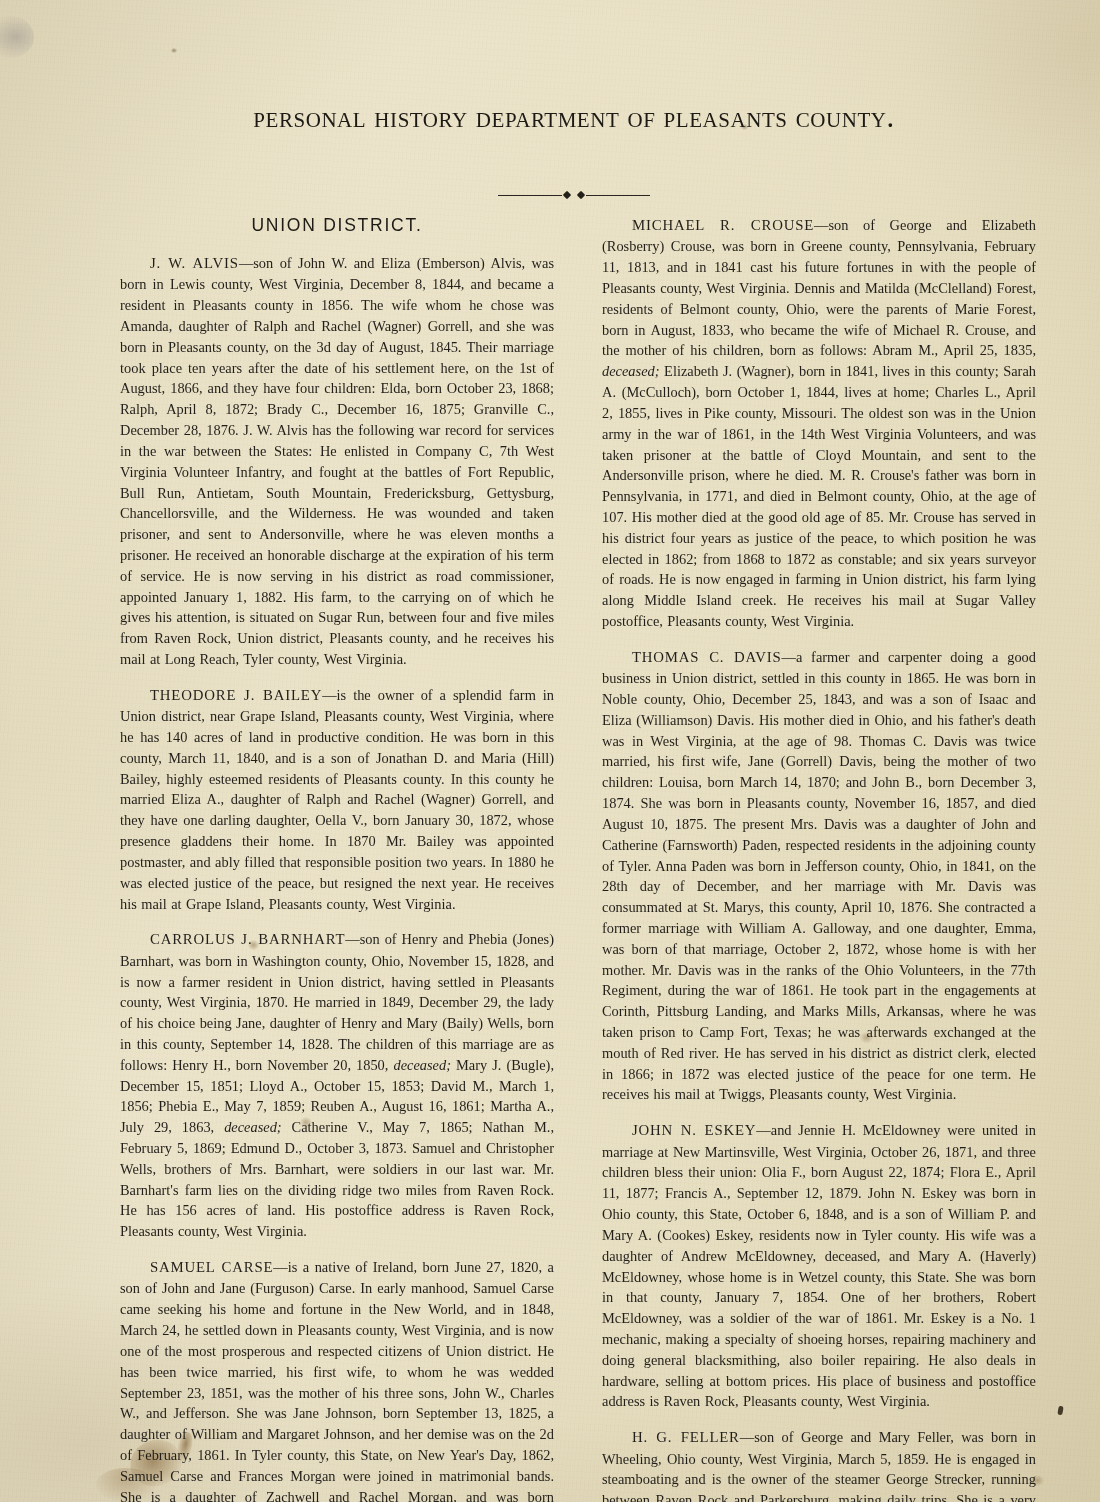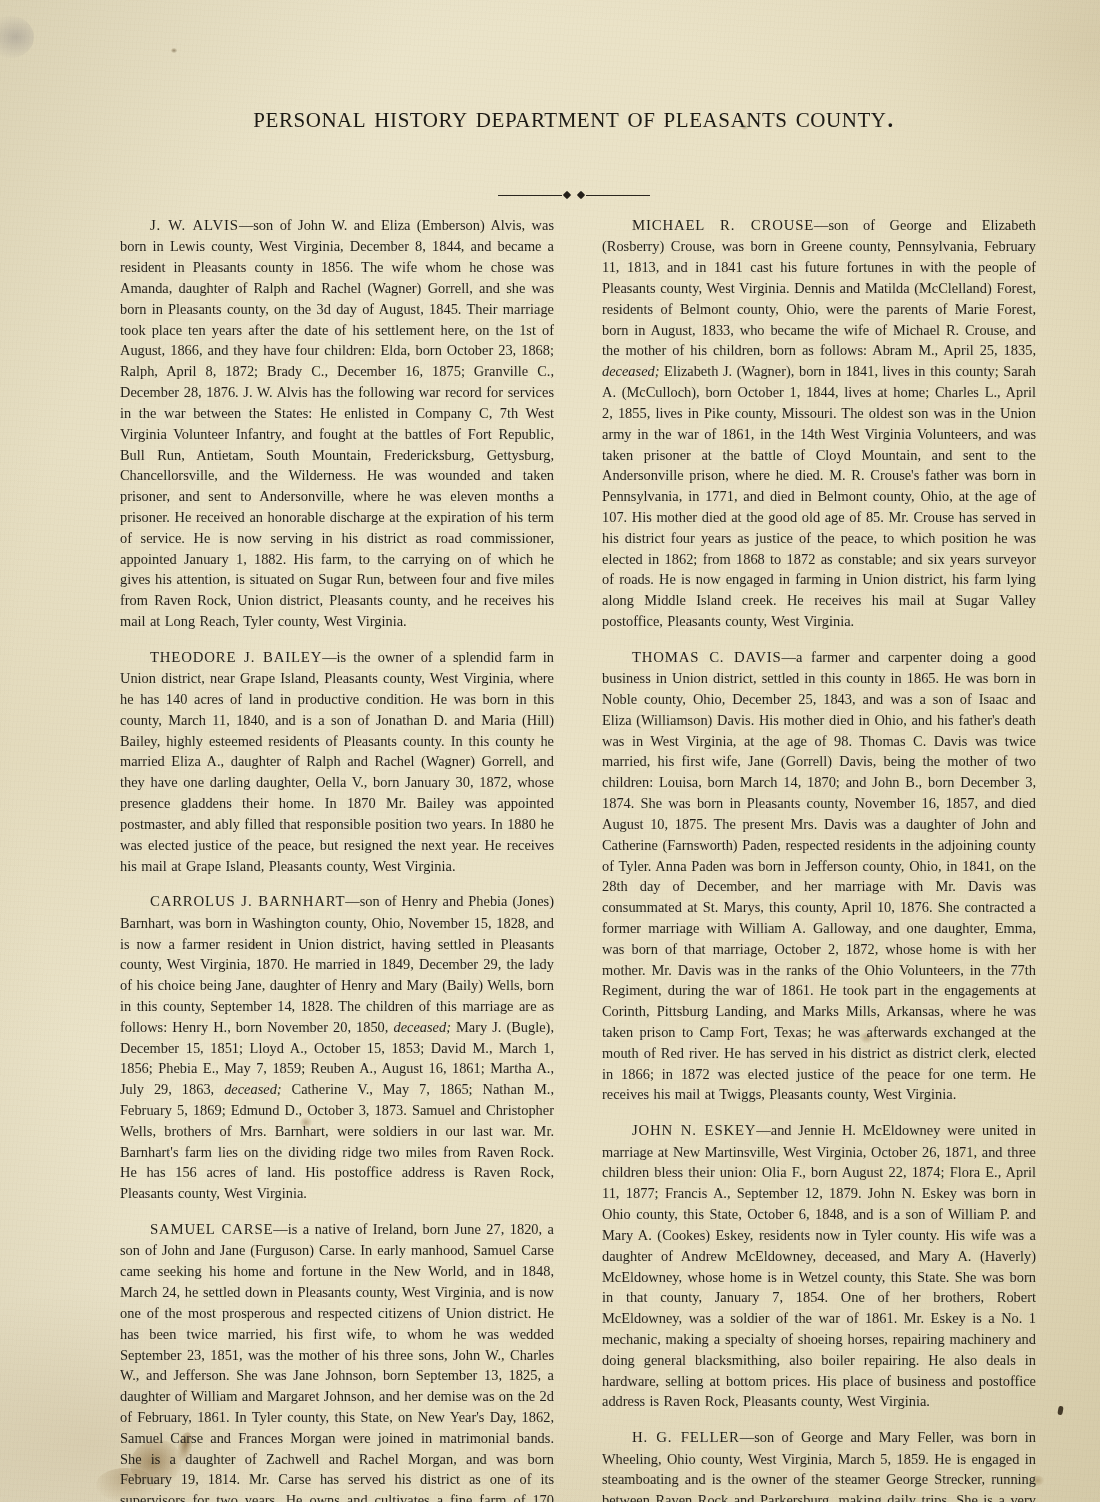--- a/index.html
+++ b/index.html
@@ -219,20 +219,21 @@
       <span class="bar-l"></span>
       <span class="dia dia-1"></span>
       <span class="dia dia-2"></span>
       <span class="bar-r"></span>
     </div>
 
     <div class="columns">
 
       <div class="col col-left">
 
+        <div class="district-head">UNION DISTRICT.</div>
 
         <p class="entry">
           <span class="nm">J. W. ALVIS</span><span class="dash">—</span><span>son of John W. and Eliza (Emberson) Alvis, was born in Lewis county, West Virginia, December 8, 1844, and became a resident in Pleasants county in 1856.  The wife whom he chose was Amanda, daughter of Ralph and Rachel (Wagner) Gorrell, and she was born in Pleasants county, on the 3d day of August, 1845.  Their marriage took place ten years after the date of his settlement here, on the 1st of August, 1866, and they have four children: Elda, born October 23, 1868; Ralph, April 8, 1872; Brady C., December 16, 1875; Granville C., December 28, 1876.  J. W. Alvis has the following war record for services in the war between the States: He enlisted in Company C, 7th West Virginia Volunteer Infantry, and fought at the battles of Fort Republic, Bull Run, Antietam, South Mountain, Fredericksburg, Gettysburg, Chancellorsville, and the Wilderness.  He was wounded and taken prisoner, and sent to Andersonville, where he was eleven months a prisoner.  He received an honorable discharge at the expiration of his term of service.  He is now serving in his district as road commissioner, appointed January 1, 1882.  His farm, to the carrying on of which he gives his attention, is situated on Sugar Run, between four and five miles from Raven Rock, Union district, Pleasants county, and he receives his mail at Long Reach, Tyler county, West Virginia.</span>
         </p>
 
         <p class="entry">
           <span class="nm">THEODORE J. BAILEY</span><span class="dash">—</span><span>is the owner of a splendid farm in Union district, near Grape Island, Pleasants county, West Virginia, where he has 140 acres of land in productive condition.  He was born in this county, March 11, 1840, and is a son of Jonathan D. and Maria (Hill) Bailey, highly esteemed residents of Pleasants county.  In this county he married Eliza A., daughter of Ralph and Rachel (Wagner) Gorrell, and they have one darling daughter, Oella V., born January 30, 1872, whose presence gladdens their home.  In 1870 Mr. Bailey was appointed postmaster, and ably filled that responsible position two years.  In 1880 he was elected justice of the peace, but resigned the next year.  He receives his mail at Grape Island, Pleasants county, West Virginia.</span>
         </p>
 
         <p class="entry">

